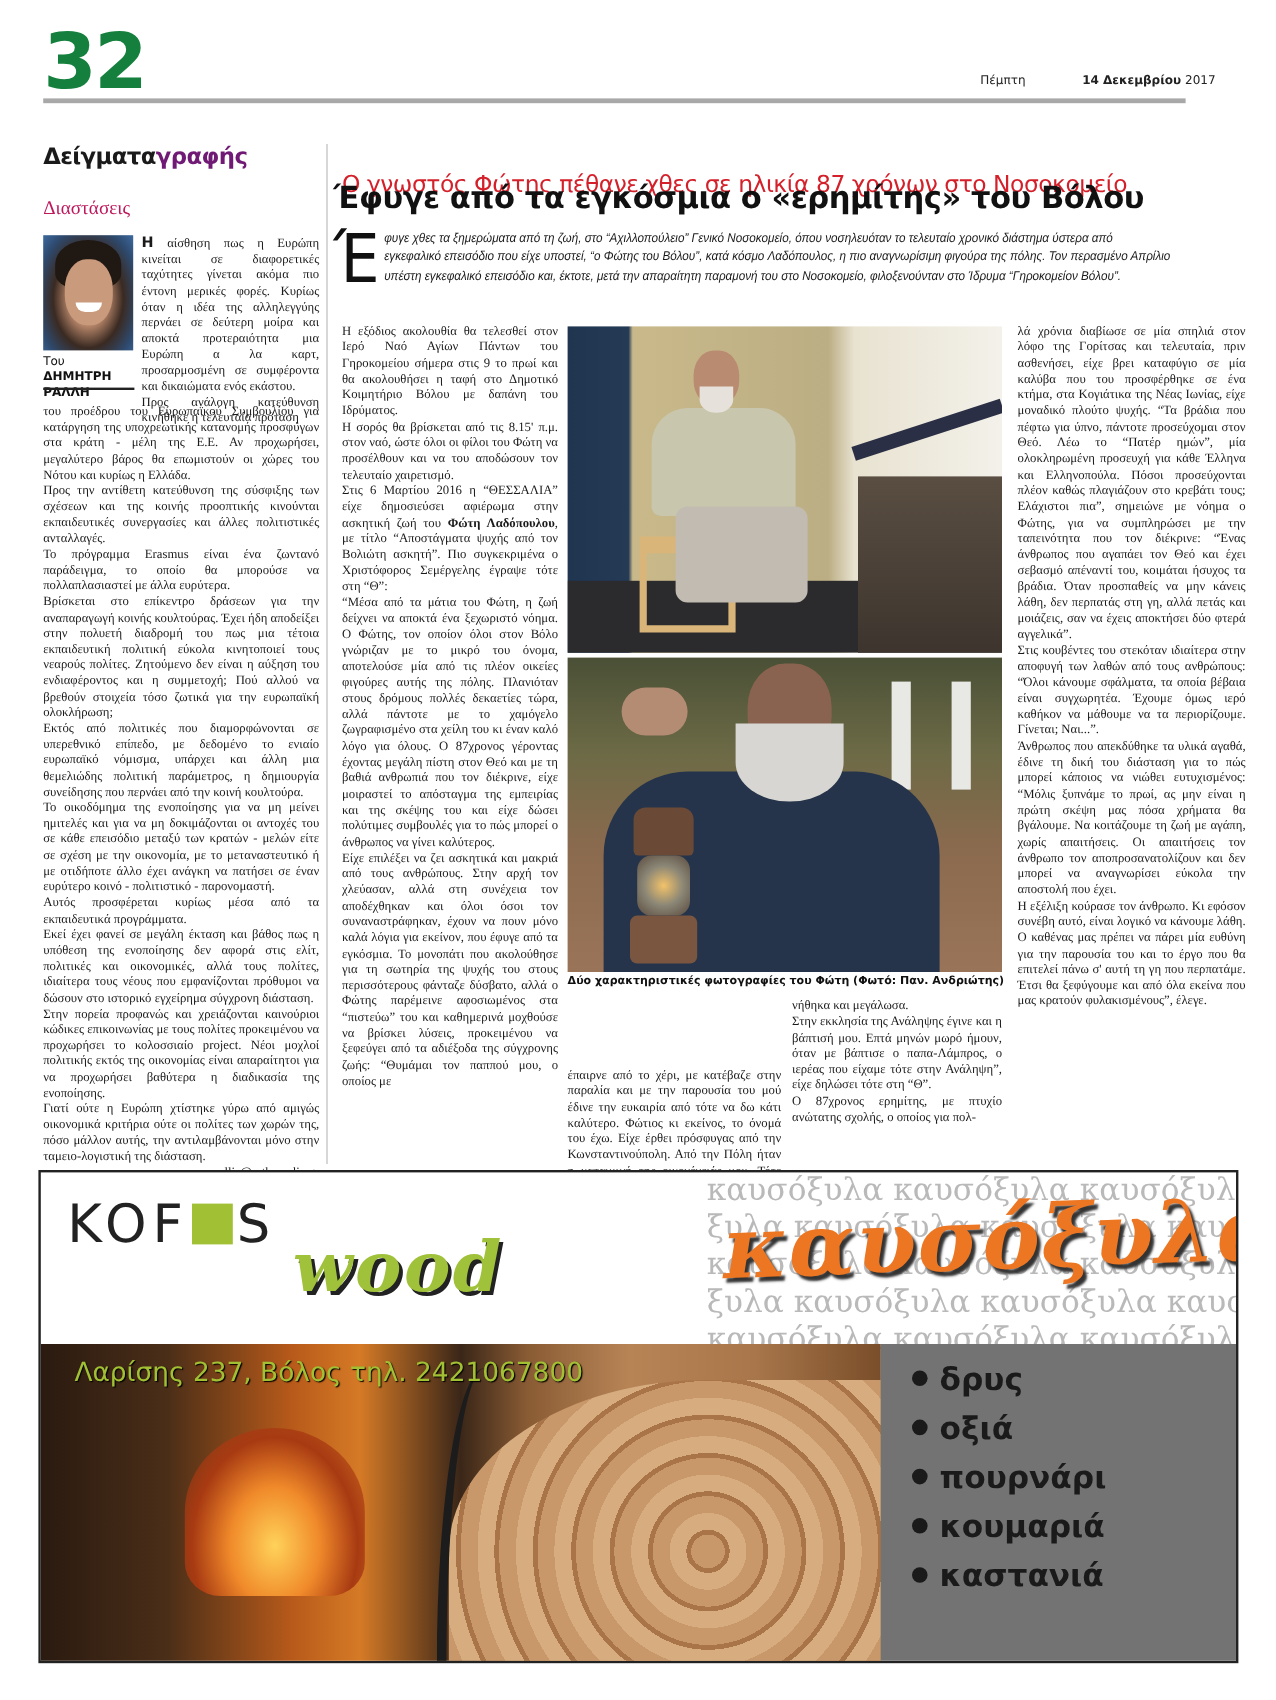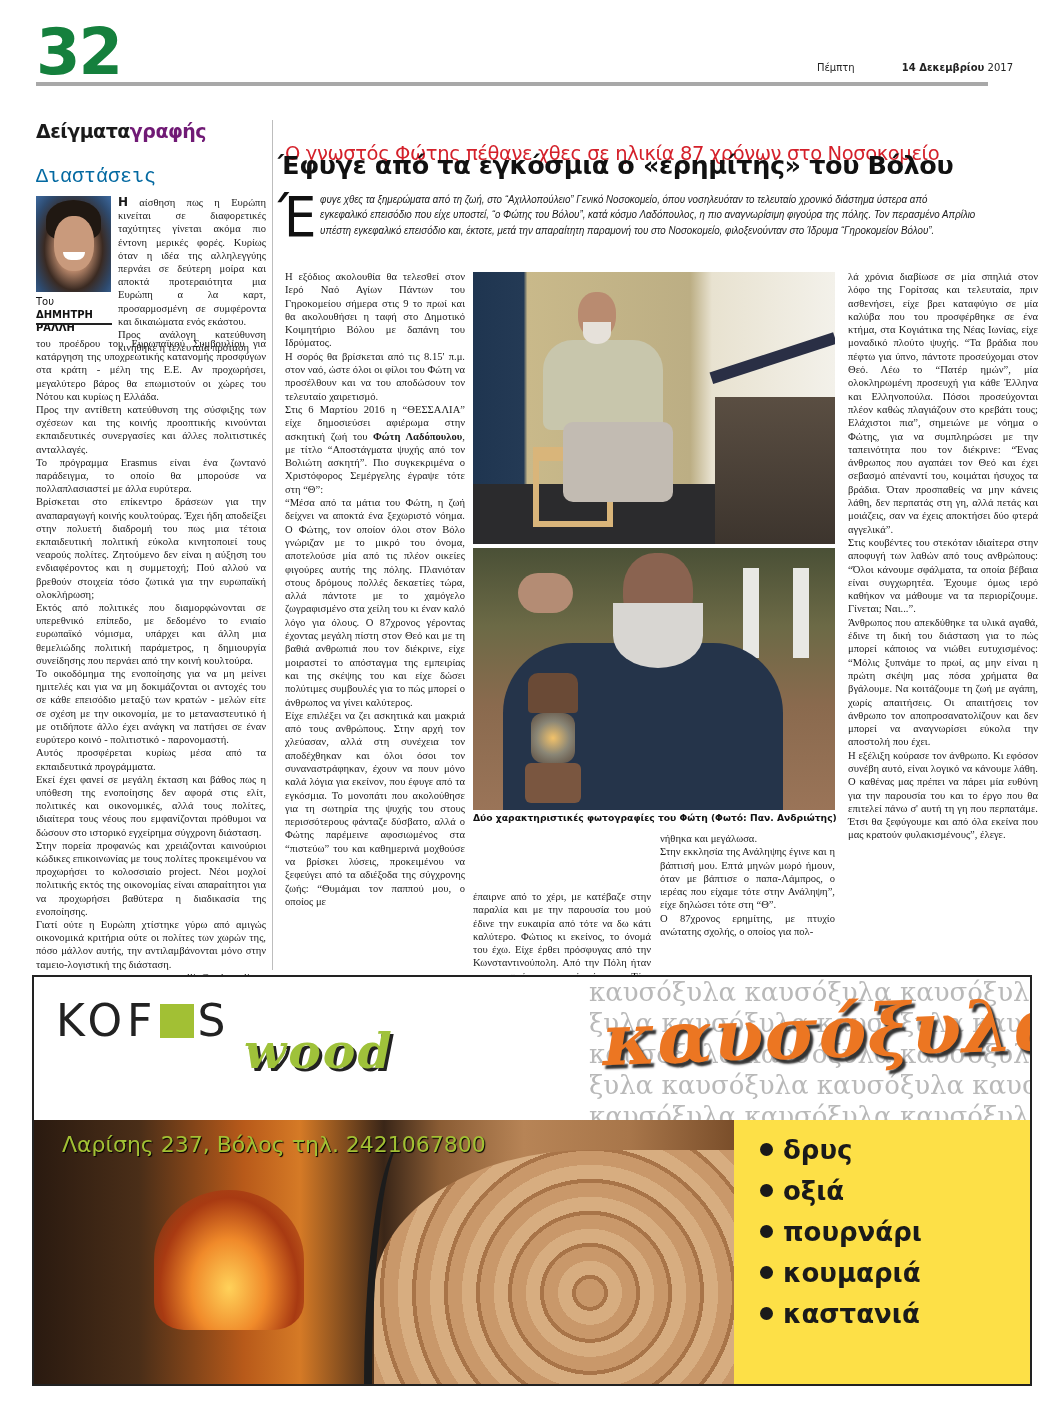--- a/index.html
+++ b/index.html
@@ -8,21 +8,21 @@
 
   
   .page-num { position: absolute; left: 36px; top: 22px; font-family: "DejaVu Sans", sans-serif; font-weight: bold; font-size: 64px; color: #15803d; letter-spacing: -2px; line-height: 60px; }
   .date-line { position: absolute; right: 50px; top: 62px; font-family: "DejaVu Sans", sans-serif; font-size: 10px; color: #222; }
   .date-line b { font-weight: bold; margin-left: 44px; }
   .header-rule { position: absolute; left: 36px; top: 82px; width: 952px; height: 4px; background: #a8a8a8; }
 
   
   .col-title { position: absolute; left: 36px; top: 120px; font-family: "DejaVu Sans", sans-serif; font-weight: bold; font-size: 19px; letter-spacing: -0.5px; }
   .col-title .grey { color: #701a75; }
-  .col-sub { position: absolute; left: 36px; top: 165px; font-family: Liberation Mono, monospace; font-size: 20px; color: #0369a1; }
+  .col-sub { position: absolute; left: 36px; top: 165px; font-family: Liberation Serif, serif; font-size: 16px; color: #be185d; }
   .author-photo { position: absolute; left: 36px; top: 196px; width: 75px; height: 96px; background: radial-gradient(ellipse at 50% 55%, #d4a88a 0%, #b8876a 30%, #3a2a22 55%, #2e4a6e 80%, #3d6aa0 100%); }
   .author-photo .hair { position: absolute; left: 10px; top: 4px; width: 55px; height: 40px; border-radius: 50% 50% 30% 30%; background: #201812; }
   .author-photo .face { position: absolute; left: 18px; top: 20px; width: 40px; height: 55px; border-radius: 45%; background: #c99a7c; }
   .author-photo .smile { position: absolute; left: 27px; top: 56px; width: 22px; height: 8px; border-radius: 0 0 12px 12px; background: #fff; }
   .author-name { position: absolute; left: 36px; top: 295px; width: 76px; font-family: "DejaVu Sans", sans-serif; font-size: 10px; line-height: 13px; color: #111; }
   .author-name b { font-weight: bold; }
   .author-rule { position: absolute; left: 36px; top: 323px; width: 76px; height: 2px; background: #222; }
 
   .left-text { position: absolute; font-family: "Liberation Serif", serif; font-size: 10.6px; line-height: 13.2px; text-align: justify; color: #1a1a1a; }
   .left-text p { text-indent: 0; }
@@ -68,29 +68,29 @@
   .photo2 .lantern .top { position: absolute; left: 5px; top: 0; width: 50px; height: 40px; background: #6a4a36; border-radius: 10px 10px 4px 4px; }
   .photo2 .lantern .glass { position: absolute; left: 8px; top: 40px; width: 44px; height: 50px; border-radius: 12px; background: radial-gradient(circle, #f2c26a 0%, #8a8676 50%, #5a4a3e 100%); }
   .photo2 .lantern .base { position: absolute; left: 2px; top: 90px; width: 56px; height: 40px; background: #7a5640; border-radius: 6px; }
 
   .caption { position: absolute; left: 473px; top: 812px; width: 362px; font-family: "DejaVu Sans", sans-serif; font-weight: bold; font-size: 9.2px; color: #111; white-space: nowrap; }
 
   
   .ad { position: absolute; left: 32px; top: 975px; width: 1000px; height: 411px; border: 2px solid #222; overflow: hidden; background: #fff; }
   .ad-logo { position: absolute; left: 22px; top: 18px; font-family: "DejaVu Sans", sans-serif; font-size: 44px; letter-spacing: 5px; color: #222; font-weight: normal; }
   .ad-logo .sq { display: inline-block; width: 34px; height: 34px; background: #a2c034; margin: 0 3px; vertical-align: -2px; }
-  .ad-wood { position: absolute; left: 210px; top: 45px; font-family: "DejaVu Serif", serif; font-style: italic; font-weight: bold; font-size: 49px; color: #9fc23a; letter-spacing: 2px; text-shadow: 3px 3px 0 #222; }
+  .ad-wood { position: absolute; left: 210px; top: 45px; font-family: "DejaVu Serif", serif; font-style: italic; font-weight: bold; font-size: 58px; color: #9fc23a; letter-spacing: 2px; text-shadow: 3px 3px 0 #222; }
   .ad-pattern { position: absolute; left: 555px; top: 0; width: 445px; font-family: "DejaVu Serif", serif; font-size: 26px; line-height: 31px; color: #b9b9b9; white-space: nowrap; }
   .ad-brand { position: absolute; left: 568px; top: 12px; font-family: "DejaVu Serif", serif; font-weight: bold; font-style: italic; font-size: 72px; color: #ec7622; text-shadow: 3px 4px 2px #333; transform: rotate(-2deg); letter-spacing: 1px; }
   .ad-photo { position: absolute; left: 0; top: 143px; width: 700px; height: 268px; background: linear-gradient(90deg, #2a1a10 0%, #4a2e18 15%, #b85a1a 30%, #d57a26 38%, #3a2618 50%, #8a5c34 58%, #b78456 70%, #a8764a 85%, #7a4e2a 100%); }
   .ad-photo .fire { position: absolute; left: 120px; top: 70px; width: 150px; height: 140px; border-radius: 50% 50% 20% 20%; background: radial-gradient(ellipse at 50% 70%, #ffd25a 0%, #f08a2a 35%, #a83a12 65%, rgba(60,20,10,0) 100%); }
   .ad-photo .logs { position: absolute; left: 340px; top: 30px; width: 360px; height: 238px; border-radius: 60% 0 0 0; background: repeating-radial-gradient(circle at 60% 60%, #c9986a 0 14px, #a87448 14px 18px, #d7ad80 18px 32px); }
   .ad-photo .ring { position: absolute; left: 330px; top: 20px; width: 40px; height: 248px; border-left: 8px solid #1c1c1c; border-radius: 100% 0 0 0; }
   .ad-address { position: absolute; left: 28px; top: 12px; font-family: "DejaVu Sans", sans-serif; font-size: 22px; color: #a2c034; text-shadow: 1px 1px 1px #000; white-space: nowrap; }
-  .ad-list { position: absolute; left: 700px; top: 143px; width: 298px; height: 266px; background: #fde047; padding: 10px 0 0 26px; }
+  .ad-list { position: absolute; left: 700px; top: 143px; width: 298px; height: 266px; background: #737373; padding: 10px 0 0 26px; }
   .ad-list li { list-style: none; font-family: "DejaVu Sans", sans-serif; font-weight: bold; font-size: 26px; line-height: 41px; color: #1a1a1a; white-space: nowrap; }
   .ad-list li .dot { display: inline-block; width: 13px; height: 13px; border-radius: 50%; background: #1a1a1a; margin-right: 10px; vertical-align: 3px; }
 </style>
 </head>
 <body>
 
 <div class="page-num">32</div>
 <div class="date-line">
   <span>Πέμπτη</span>
   <b>14 Δεκεμβρίου</b>

